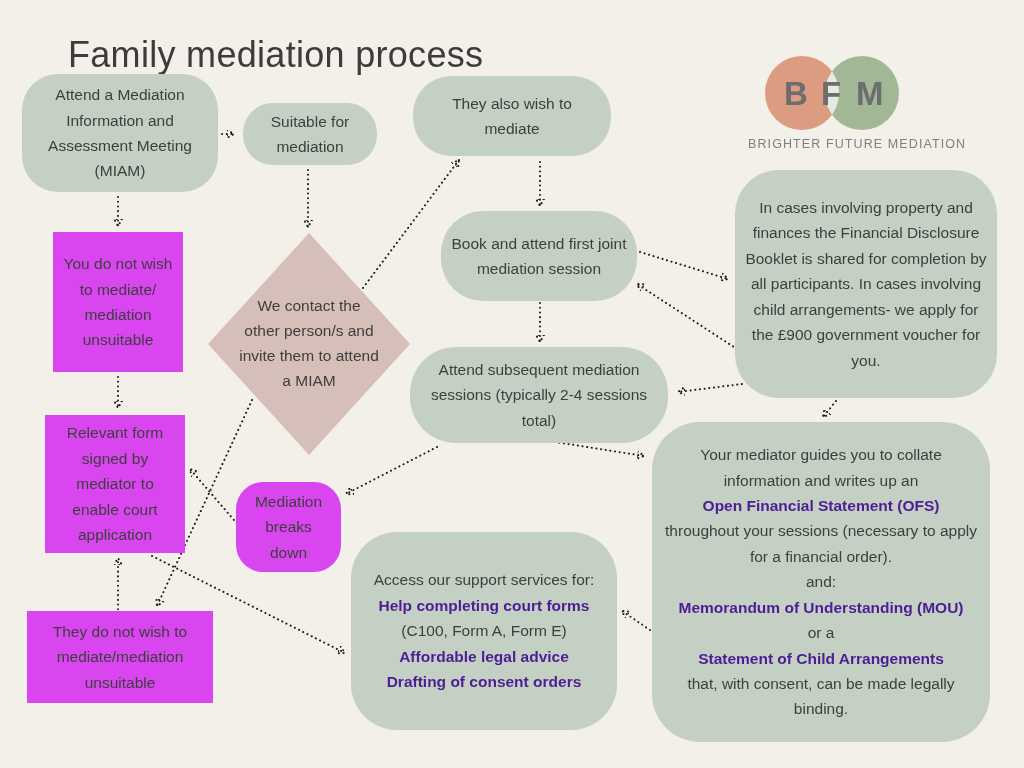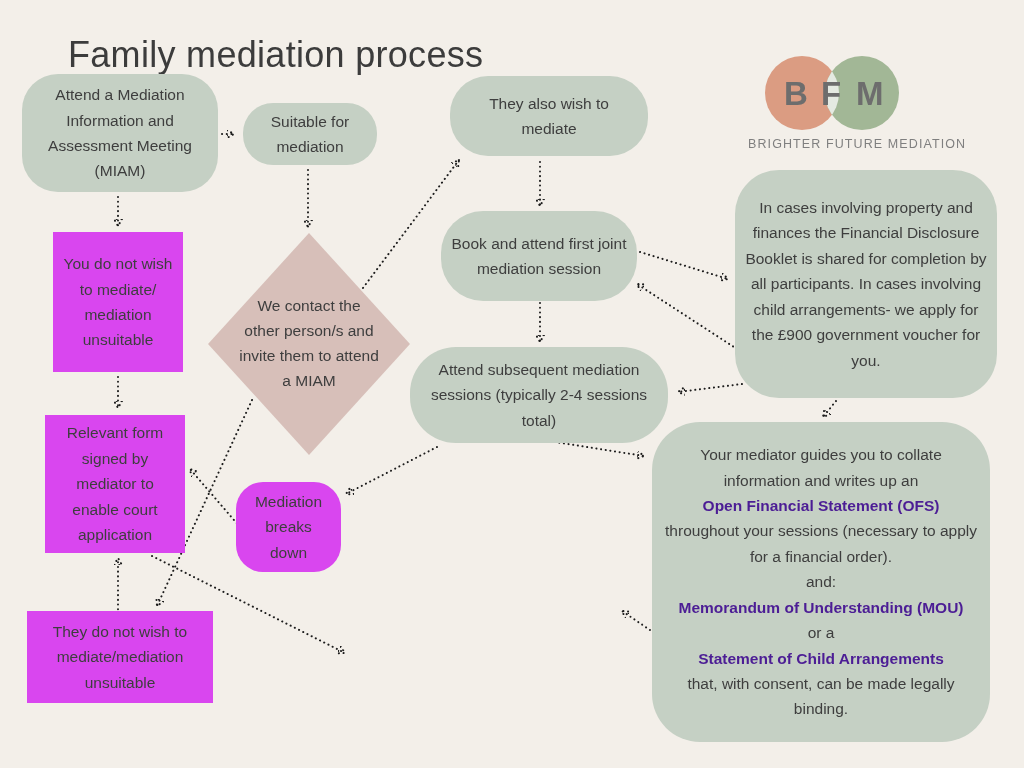--- a/index.html
+++ b/index.html
@@ -60,21 +60,21 @@
   </svg>
 
   <div class="node green" style="left:22px;top:74px;width:196px;height:118px;border-radius:36px;">
     <span>Attend a Mediation Information and Assessment Meeting (MIAM)</span>
   </div>
 
   <div class="node green" style="left:243px;top:103px;width:134px;height:62px;border-radius:30px;">
     <span>Suitable for mediation</span>
   </div>
 
-  <div class="node green" style="left:450px;top:76px;width:198px;height:80px;border-radius:38px;">
+  <div class="node green" style="left:413px;top:76px;width:198px;height:80px;border-radius:38px;">
     <span>They also wish to mediate</span>
   </div>
 
   <div class="node tan" style="left:53px;top:232px;width:130px;height:140px;">
     <span>You do not wish to mediate/ mediation unsuitable</span>
   </div>
 
   <div class="diamond" style="left:208px;top:233px;width:202px;height:222px;">
     <div class="inner">We contact the other person/s and invite them to attend a MIAM</div>
   </div>
@@ -96,20 +96,28 @@
   </div>
 
   <div class="node tan" style="left:236px;top:482px;width:105px;height:90px;border-radius:27px;">
     <span>Mediation breaks down</span>
   </div>
 
   <div class="node tan" style="left:27px;top:611px;width:186px;height:92px;">
     <span>They do not wish to mediate/mediation unsuitable</span>
   </div>
 
+  <div class="node green" style="left:351px;top:532px;width:266px;height:198px;border-radius:46px;">
+    <div>
+      <span class="blk">Access our support services for:</span>
+      <span class="blk"><span class="b">Help completing court forms</span><span> (C100, Form A, Form E)</span></span>
+      <span class="blk b">Affordable legal advice</span>
+      <span class="blk b">Drafting of consent orders</span>
+    </div>
+  </div>
 
   <div class="node green" style="left:652px;top:422px;width:338px;height:320px;border-radius:48px;">
     <div>
       <span class="blk">Your mediator guides you to collate information and writes up an</span>
       <span class="blk b">Open Financial Statement (OFS)</span>
       <span class="blk">throughout your sessions (necessary to apply for a financial order).</span>
       <span class="blk">and:</span>
       <span class="blk b">Memorandum of Understanding (MOU)</span>
       <span class="blk">or a</span>
       <span class="blk b">Statement of Child Arrangements</span>

